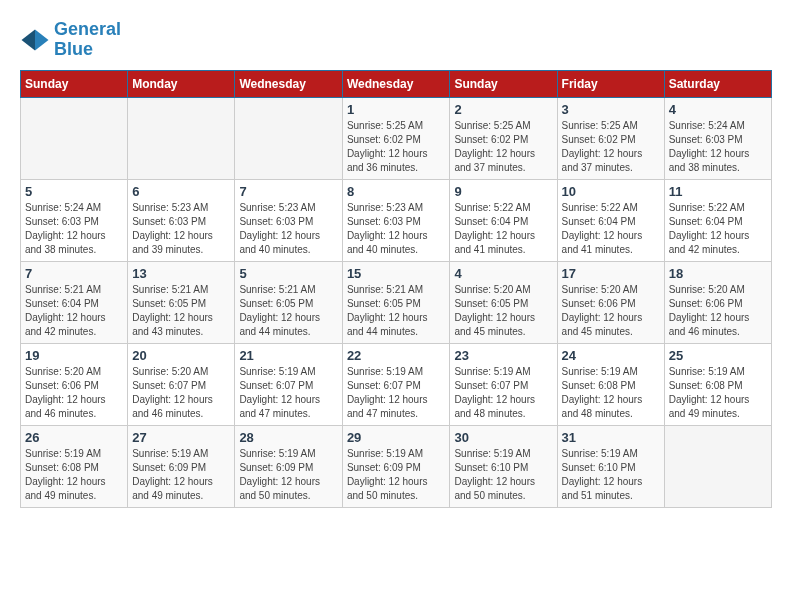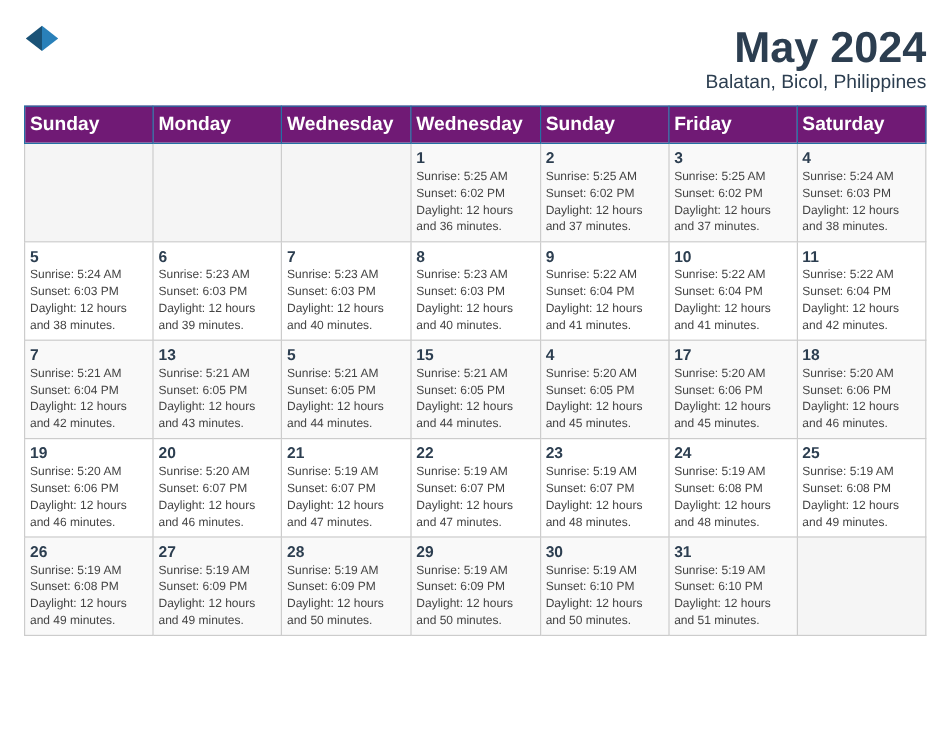--- a/index.html
+++ b/index.html
@@ -46,25 +46,25 @@
     .location {
       font-size: 16px;
       color: #2c3e50;
     }
     table {
       width: 100%;
       border-collapse: collapse;
       font-size: 10.5px;
     }
     thead tr th {
-      background-color: #701a75;
+      background-color: #b91c1c;
       color: #fff;
       padding: 6px 4px;
       text-align: left;
-      font-size: 16px;
+      font-size: 12px;
       border: 1px solid #2471a3;
     }
     tbody tr td {
       border: 1px solid #ccc;
       padding: 4px;
       vertical-align: top;
       width: 108px;
       min-height: 80px;
       background: #fff;
     }
@@ -91,24 +91,24 @@
   </style>
 </head>
 <body>
 
 <div class="header">
   <div class="logo">
     <svg class="logo-icon" viewBox="0 0 40 32" xmlns="http://www.w3.org/2000/svg">
       <polygon points="20,2 38,16 20,30" fill="#2980b9"></polygon>
       <polygon points="20,2 2,16 20,30" fill="#1a5276"></polygon>
     </svg>
-  </div>
-  <div class="title-area">
-    <div class="month-title">May 2024</div>
-    <div class="location">Balatan, Bicol, Philippines</div>
+    <div class="logo-text">
+      <div><span>General</span></div>
+      <div><span>Blue</span></div>
+    </div>
   </div>
 </div>
 
 <table>
   <thead>
     <tr>
         <th>Sunday</th>
         <th>Monday</th>
         <th>Wednesday</th>
         <th>Wednesday</th>

